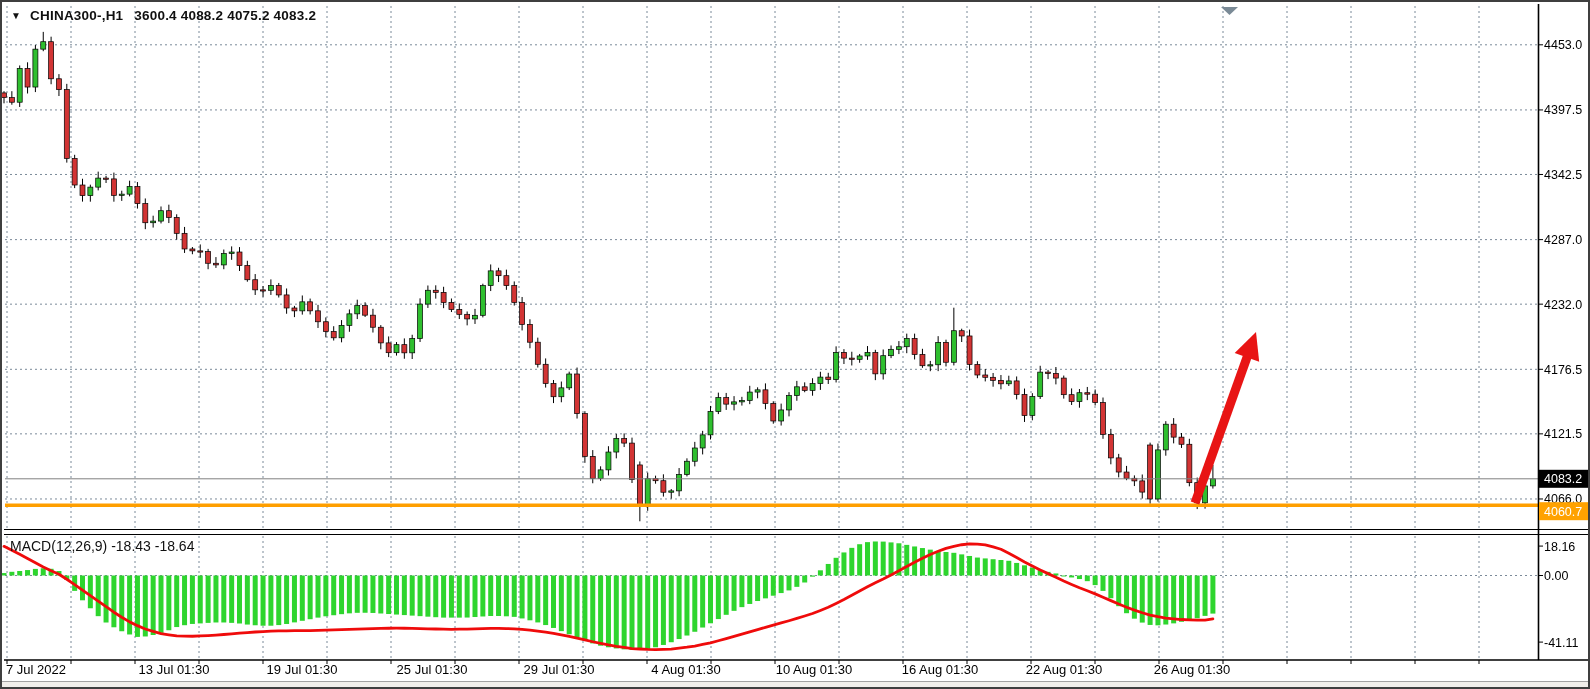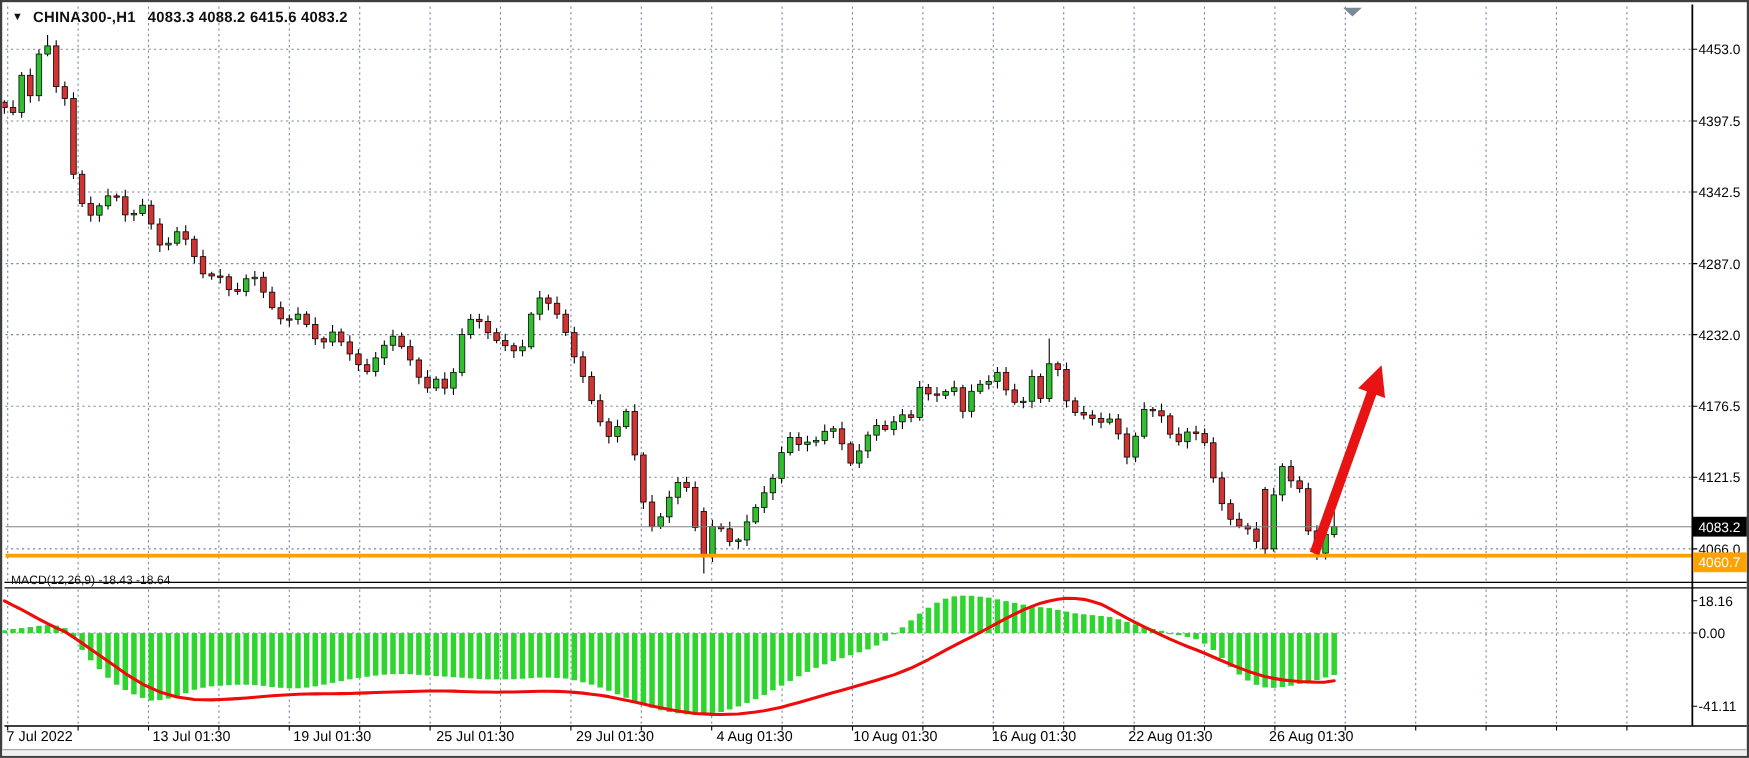--- a/index.html
+++ b/index.html
@@ -8,38 +8,38 @@
     font-family:"Liberation Sans",sans-serif;overflow:hidden;box-sizing:border-box;
     border:2px solid #3f3f3f;
   }
   .title{
     position:absolute;left:9px;top:6px;z-index:3;display:flex;align-items:center;
     font-size:13.5px;font-weight:700;color:#101010;letter-spacing:0.2px;white-space:nowrap;
   }
   .title .tri{font-size:10px;margin-right:9px;color:#111;line-height:1;}
   .title .ohlc{margin-left:11px;font-weight:700;}
   .macd-label{
-    position:absolute;left:8px;top:520px;z-index:3;
-    font-size:11px;font-weight:400;color:#101010;white-space:nowrap;
+    position:absolute;left:8px;top:536px;z-index:3;
+    font-size:14px;font-weight:400;color:#101010;white-space:nowrap;
   }
   svg#chart{position:absolute;left:0;top:0;z-index:1;}
   .bottom-strip{
     position:absolute;left:0;top:679px;width:1590px;height:10px;z-index:2;
     background:#f1efeb;border-top:1px solid #a2a2a2;
   }
   text{font-family:"Liberation Sans",sans-serif;}
 </style>
 </head>
 <body>
 
 <div class="win">
   <div class="title">
     <span class="tri">▼</span>
     <span>CHINA300-,H1</span>
-    <span class="ohlc">4083.3 4088.2 6415.6 4083.2</span>
+    <span class="ohlc">3600.4 4088.2 4075.2 4083.2</span>
   </div>
   <div class="macd-label">MACD(12,26,9) -18.43 -18.64</div>
   <svg id="chart" width="1590" height="689">
       <g>
         <line x1="5" y1="4" x2="5" y2="526" stroke="#7b8a99" stroke-width="1" stroke-dasharray="2 3"></line>
         <line x1="5" y1="534" x2="5" y2="656" stroke="#7b8a99" stroke-width="1" stroke-dasharray="2 3"></line>
         <line x1="69" y1="4" x2="69" y2="526" stroke="#7b8a99" stroke-width="1" stroke-dasharray="2 3"></line>
         <line x1="69" y1="534" x2="69" y2="656" stroke="#7b8a99" stroke-width="1" stroke-dasharray="2 3"></line>
         <line x1="133" y1="4" x2="133" y2="526" stroke="#7b8a99" stroke-width="1" stroke-dasharray="2 3"></line>
         <line x1="133" y1="534" x2="133" y2="656" stroke="#7b8a99" stroke-width="1" stroke-dasharray="2 3"></line>

